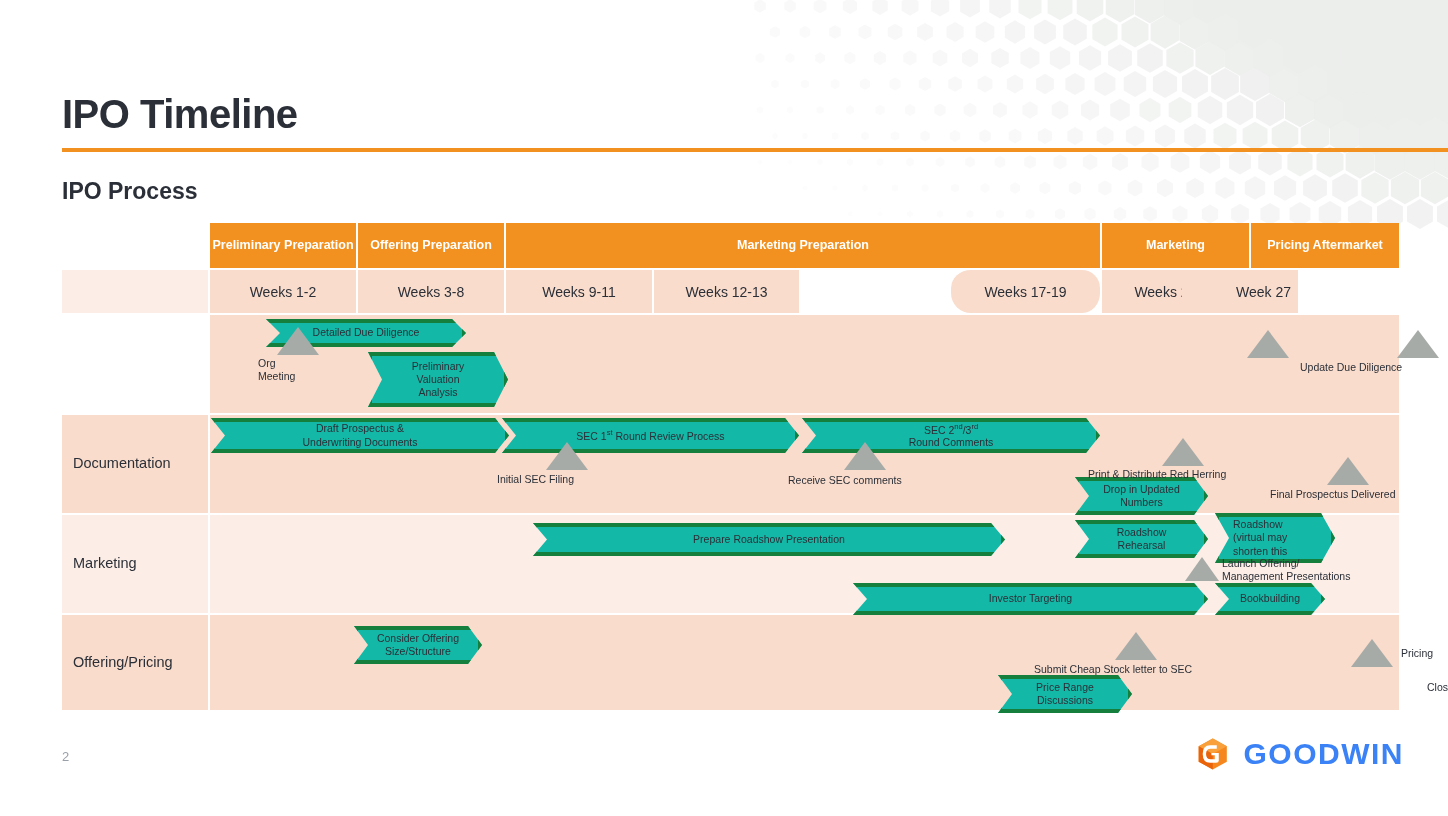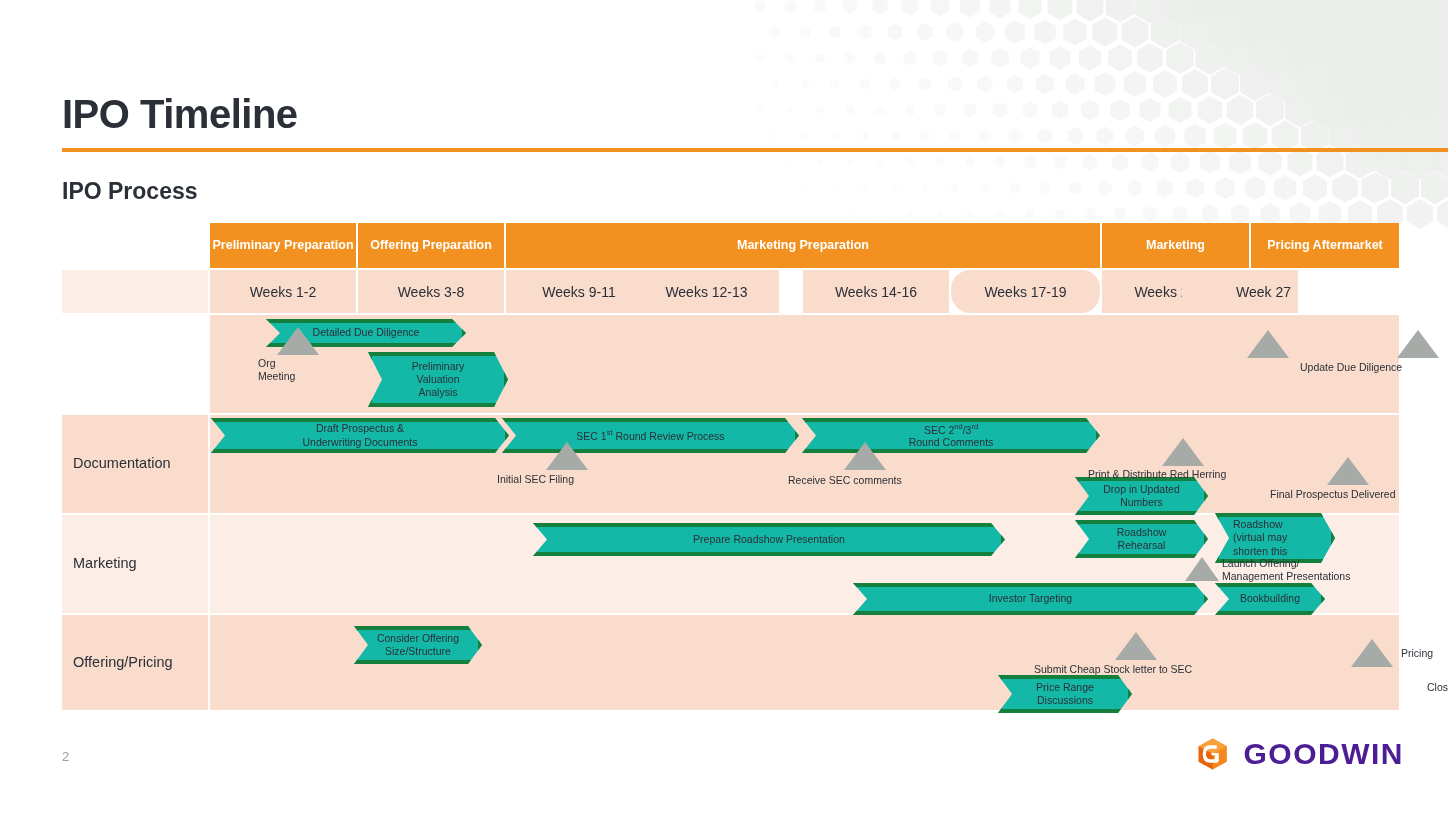--- a/index.html
+++ b/index.html
@@ -93,21 +93,21 @@
   .lbl{
     position:absolute;font-size:10.5px;color:#2b2f38;
     line-height:1.25;text-align:left;z-index:6;white-space:nowrap;
   }
   sup{font-size:7.5px;vertical-align:super;}
 
   
   #page-num{position:absolute;left:62px;top:749px;font-size:13px;color:#9aa0a8;z-index:3;}
   #logo{position:absolute;left:1196px;top:731px;width:208px;height:46px;z-index:3;display:flex;align-items:center;}
   #logo-mark{width:46px;height:46px;}
-  #logo-word{margin-left:14px;font-size:30px;font-weight:bold;letter-spacing:1.5px;color:#4c1d95;}
+  #logo-word{margin-left:14px;font-size:30px;font-weight:bold;letter-spacing:1.5px;color:#3b82f6;}
 </style>
 </head>
 <body>
 
 <svg id="hexwrap" viewBox="0 0 1448 816">
   <defs>
     <g id="hx">
         <polygon points="0,-1 0.866,-0.5 0.866,0.5 0,1 -0.866,0.5 -0.866,-0.5"></polygon>
       </g>
   </defs>
@@ -764,22 +764,21 @@
     <div class="cell" style="left:444px;width:596px;">Marketing Preparation</div>
     <div class="cell" style="left:1040px;width:149px;">Marketing</div>
     <div class="cell" style="left:1189px;width:148px;border-right:none;">Pricing Aftermarket</div>
   </div>
 
   <div class="grid-row" id="weeks-band">
     <div class="cell blank" style="left:0;width:148px;"></div>
     <div class="cell" style="left:148px;width:148px;">Weeks 1-2</div>
     <div class="cell" style="left:296px;width:148px;">Weeks 3-8</div>
     <div class="cell" style="left:444px;width:148px;">Weeks 9-11</div>
-    <div class="cell" style="left:572px;width:147px;">Weeks 12-13</div>
-    <div class="cell" style="left:741px;width:148px;">Weeks 14-16</div>
+    <div class="cell" style="left:592px;width:147px;">Weeks 12-13</div>
     <div class="cell" style="left:889px;width:151px;border-radius:20px;">Weeks 17-19</div>
     <div class="cell" style="left:1040px;width:149px;">Weeks 20-21</div>
     <div class="cell" style="left:1120px;width:116px;border-right:none;padding-left:47px;">Week 27</div>
   </div>
 
   <div class="body-row" style="top:90px;height:100px;">
     <div class="row-track shade-dark">
 
       <div class="chev" style="left:56px;top:4px;width:200px;height:28px;">
         <span>Detailed Due Diligence</span>

